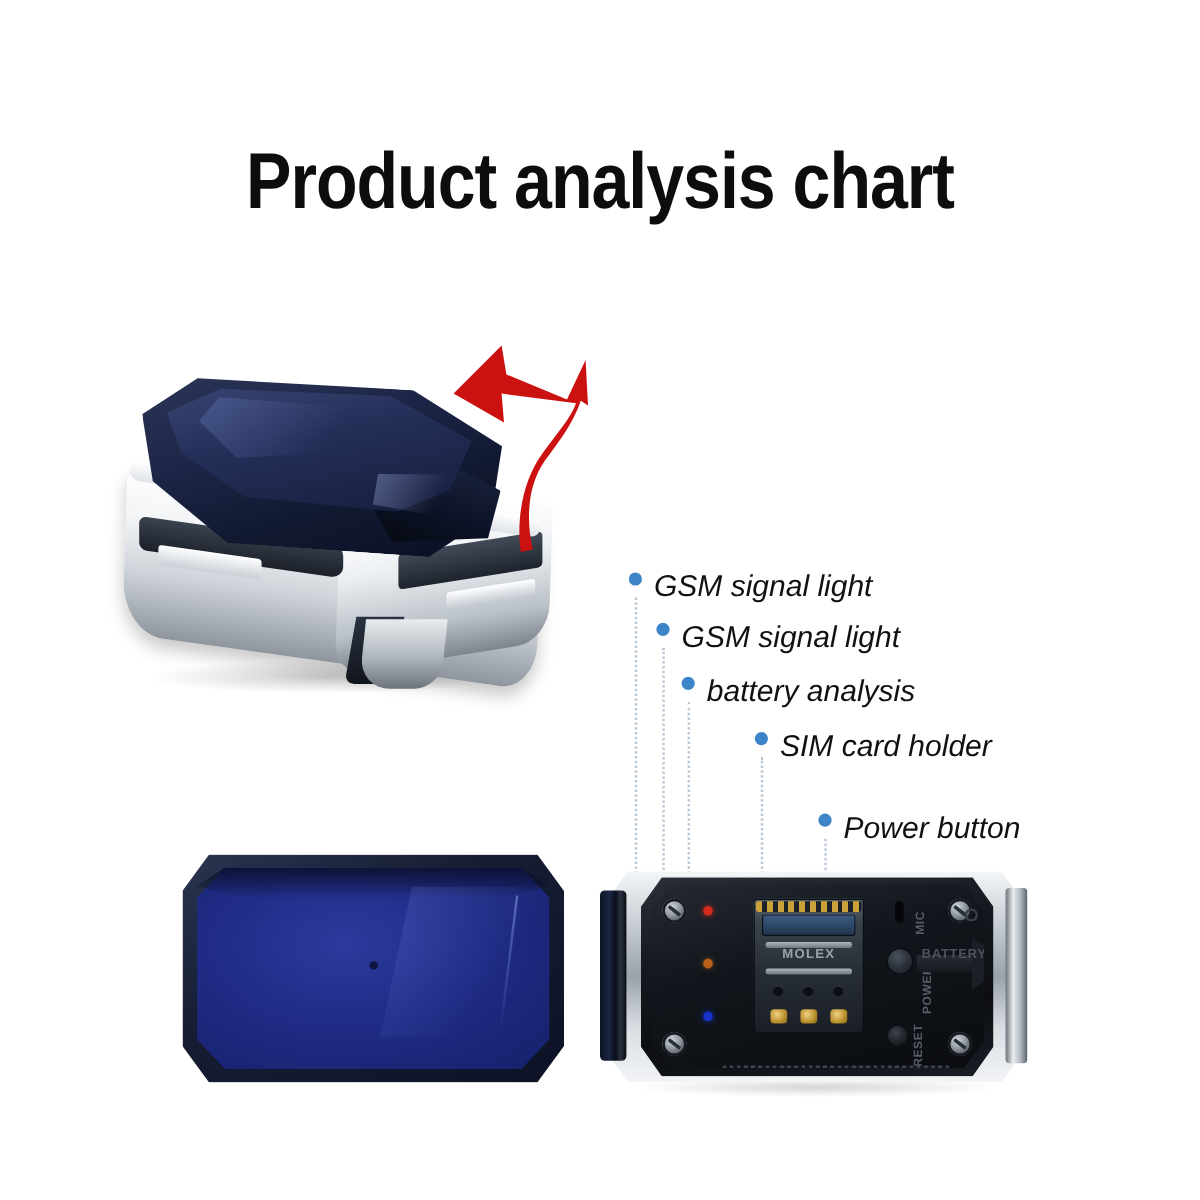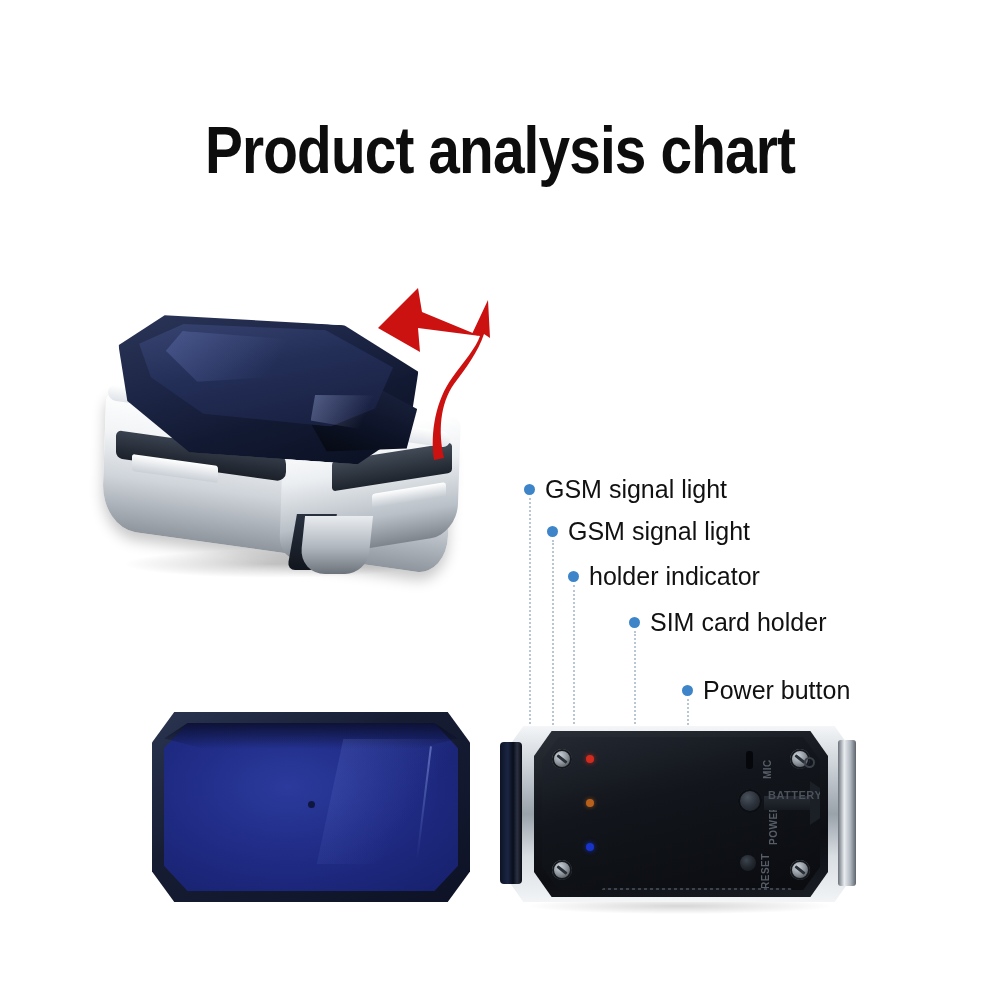--- a/index.html
+++ b/index.html
@@ -24,23 +24,24 @@
     color:#0d0d0d;
     transform:scaleX(.86);
     transform-origin:center center;
     white-space:nowrap;
   }
 
   
   .callout{
     position:absolute;
     display:flex;
-    align-items:center;
+    align-items:flex-start;
     gap:10px;
     white-space:nowrap;
+    font-style:italic;
   }
   .dot{
     width:11px;height:11px;border-radius:50%;
     background:#3d85c8;
     flex:0 0 auto;
   }
   .callout .txt{
     font-family:"Liberation Sans", sans-serif;
     font-size:25px;
     font-weight:400;
@@ -375,20 +376,33 @@
 
       <div class="screw" style="left:10px;top:12px;"></div>
       <div class="screw" style="right:10px;top:12px;"></div>
       <div class="screw" style="left:10px;bottom:10px;"></div>
       <div class="screw" style="right:10px;bottom:10px;"></div>
 
       <div class="led red" style="left:44px;top:18px;"></div>
       <div class="led orange" style="left:44px;top:62px;"></div>
       <div class="led blue" style="left:44px;top:106px;"></div>
 
+      <div class="simtray">
+        <div class="sim-teeth"></div>
+        <div class="sim-win"></div>
+        <div class="sim-bar" style="top:36px;"></div>
+        <div class="sim-logo">MOLEX</div>
+        <div class="sim-bar" style="top:58px;"></div>
+        <div class="sim-hole" style="left:16px;top:72px;"></div>
+        <div class="sim-hole" style="left:41px;top:72px;"></div>
+        <div class="sim-hole" style="left:66px;top:72px;"></div>
+        <div class="sim-gold" style="left:14px;top:92px;"></div>
+        <div class="sim-gold" style="left:39px;top:92px;"></div>
+        <div class="sim-gold" style="left:64px;top:92px;"></div>
+      </div>
 
       <div class="micslot"></div>
       <div class="pwrbtn"></div>
       <div class="rstbtn"></div>
 
       <div class="vlabel" style="left:220px;top:42px;">MIC</div>
       <div class="vlabel" style="left:226px;top:108px;">POWER</div>
       <div class="vlabel" style="left:218px;top:152px;">RESET</div>
 
       <div class="do-smallcircle"></div>
@@ -407,21 +421,21 @@
   <div class="callout" style="left:524px;top:477px;">
     <span class="dot"></span>
     <span class="txt">GSM signal light</span>
   </div>
   <div class="callout" style="left:547px;top:519px;">
     <span class="dot"></span>
     <span class="txt">GSM signal light</span>
   </div>
   <div class="callout" style="left:568px;top:564px;">
     <span class="dot"></span>
-    <span class="txt">holder indicator</span>
+    <span class="txt">battery analysis</span>
   </div>
   <div class="callout" style="left:629px;top:610px;">
     <span class="dot"></span>
     <span class="txt">SIM card holder</span>
   </div>
   <div class="callout" style="left:682px;top:678px;">
     <span class="dot"></span>
     <span class="txt">Power button</span>
   </div>
 

